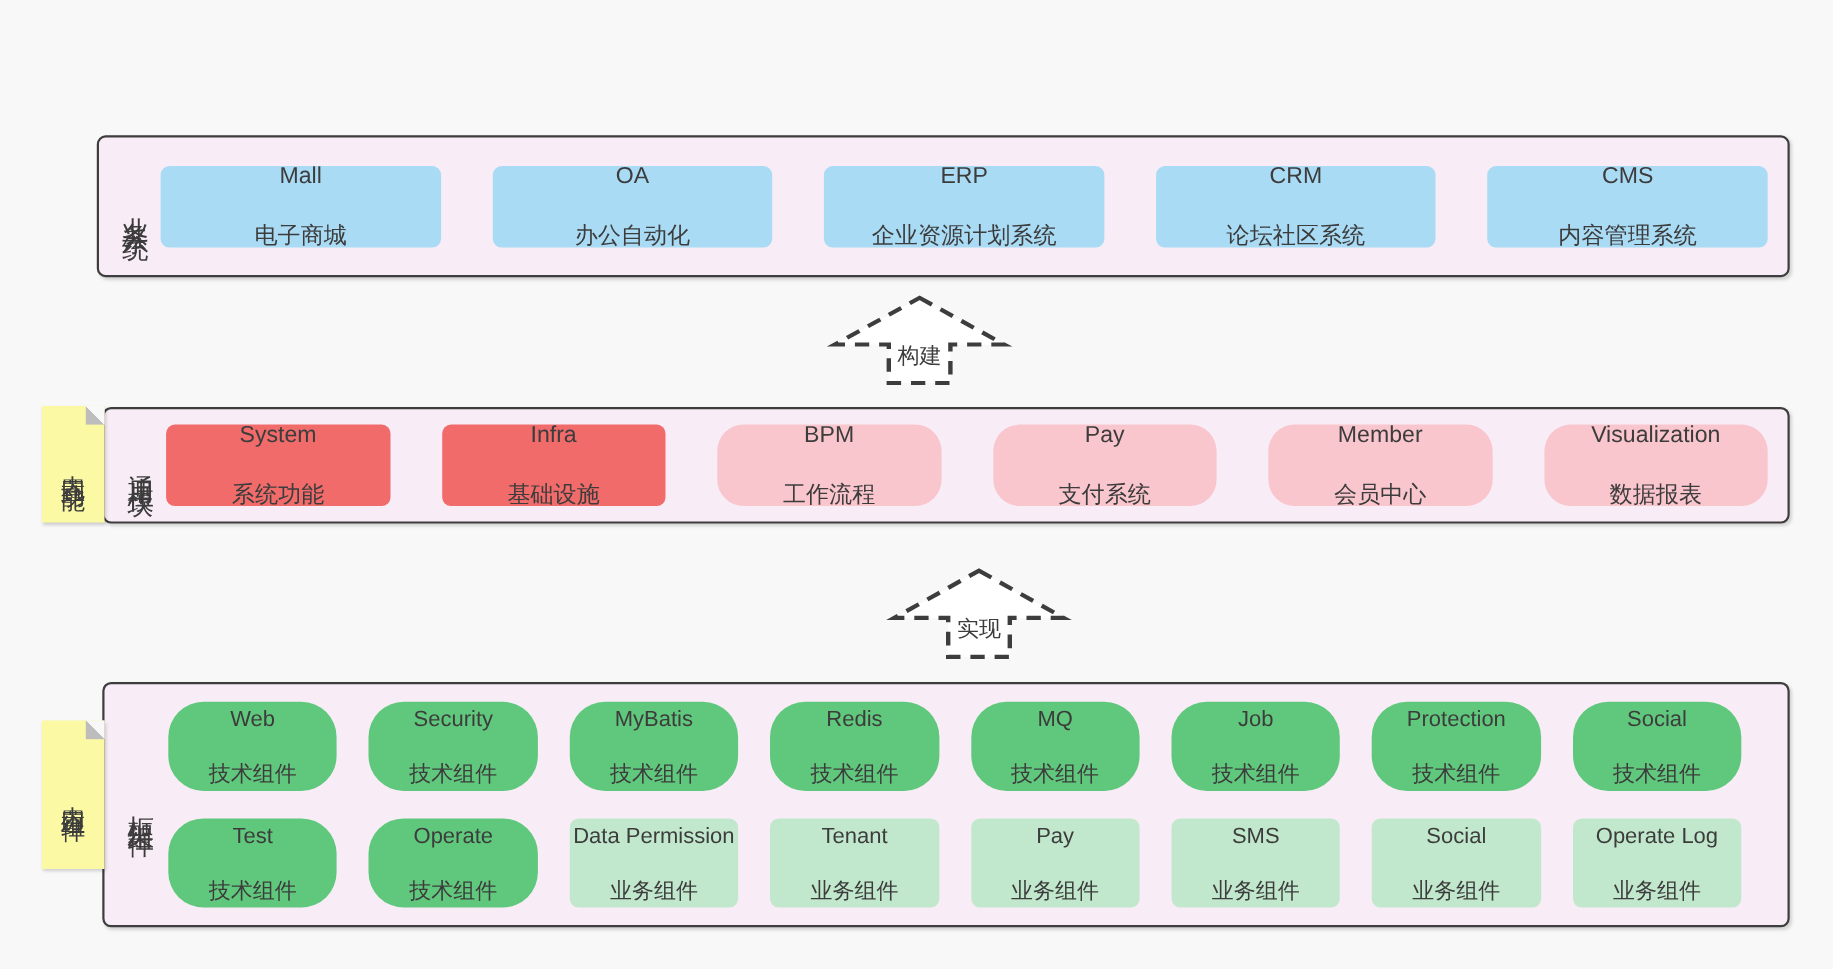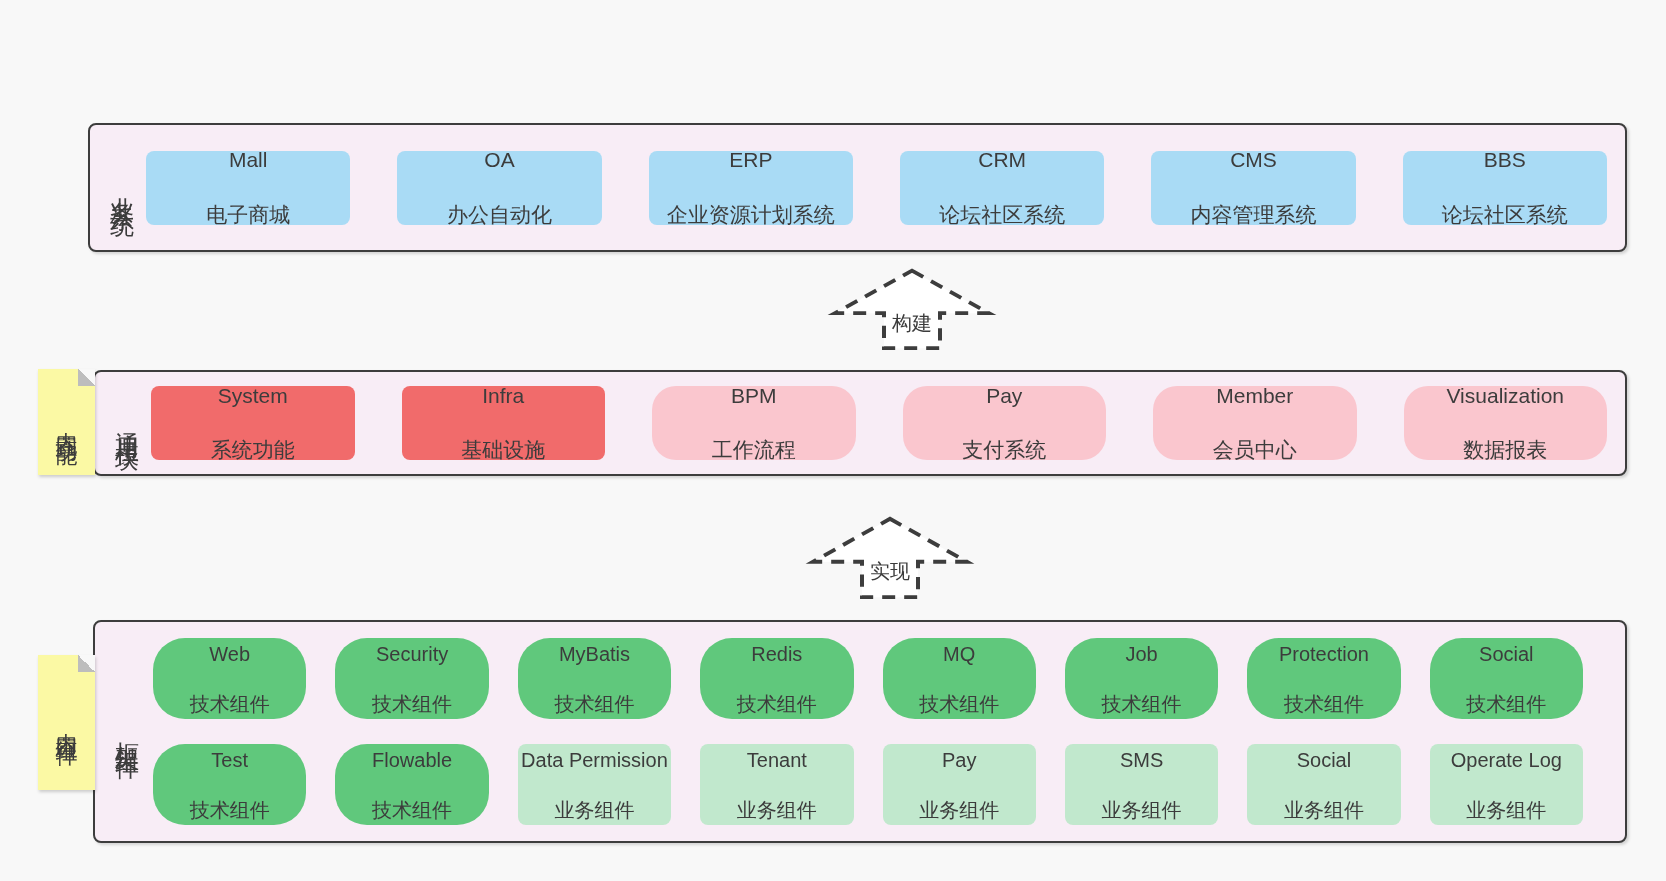--- a/index.html
+++ b/index.html
@@ -46,21 +46,21 @@
   }
   #sticky-features{top:369px;height:106px;}
   #sticky-components{top:655px;height:135px;}
   .sticky .vlabel{flex:none;margin:0;font-size:22px;letter-spacing:4px;}
   .fold{
     position:absolute;top:0;right:0;width:17px;height:17px;
     background:linear-gradient(to bottom left,var(--bg,#f8f8f8) 50%,#bdbdbd 50%);
   }
   
   .arrow{position:absolute;}
-  #arrow-build{left:827px;top:266px;width:170px;height:85px;}
+  #arrow-build{left:751px;top:266px;width:170px;height:85px;}
   #arrow-implement{left:805px;top:514px;width:170px;height:86px;}
   .arrow svg{width:100%;height:100%;display:block;}
   .arrow polygon{
     fill:#ffffff;stroke:var(--border,#3d3d3d);stroke-width:4;
     stroke-dasharray:13 9;stroke-linejoin:miter;
   }
   .arrow-label{
     position:absolute;left:50%;top:44px;transform:translateX(-50%);
     background:#ffffff;padding:0 3px;font-size:20px;white-space:nowrap;
   }
@@ -85,24 +85,20 @@
         <span>ERP</span>
         <span>企业资源计划系统</span>
       </div>
       <div class="box blue">
         <span>CRM</span>
         <span>论坛社区系统</span>
       </div>
       <div class="box blue">
         <span>CMS</span>
         <span>内容管理系统</span>
-      </div>
-      <div class="box blue">
-        <span>BBS</span>
-        <span>论坛社区系统</span>
       </div>
     </div>
   </div>
 
   <div class="arrow" id="arrow-build">
     <svg viewBox="0 0 170 90" preserveAspectRatio="none">
       <polygon points="85,5 162,50 113,50 113,87 57,87 57,50 8,50"></polygon>
     </svg>
     <div class="arrow-label">构建</div>
   </div>
@@ -190,21 +186,21 @@
           <span>Social</span>
           <span>技术组件</span>
         </div>
       </div>
       <div class="row8">
         <div class="box green">
           <span>Test</span>
           <span>技术组件</span>
         </div>
         <div class="box green">
-          <span>Flowable</span>
+          <span>Operate</span>
           <span>技术组件</span>
         </div>
         <div class="box glight">
           <span>Data Permission</span>
           <span>业务组件</span>
         </div>
         <div class="box glight">
           <span>Tenant</span>
           <span>业务组件</span>
         </div>

